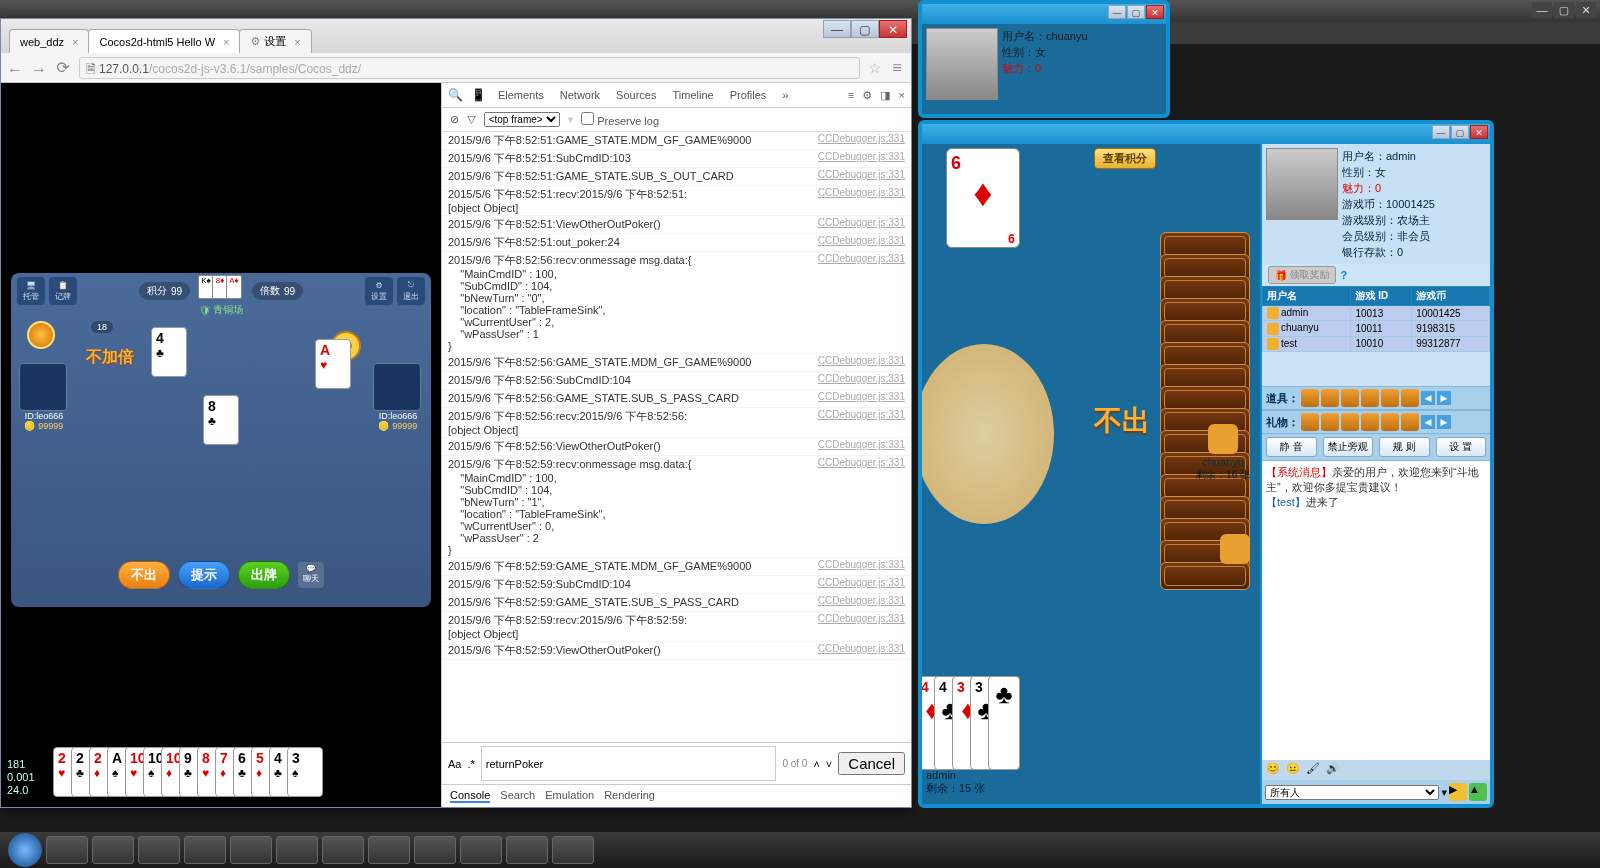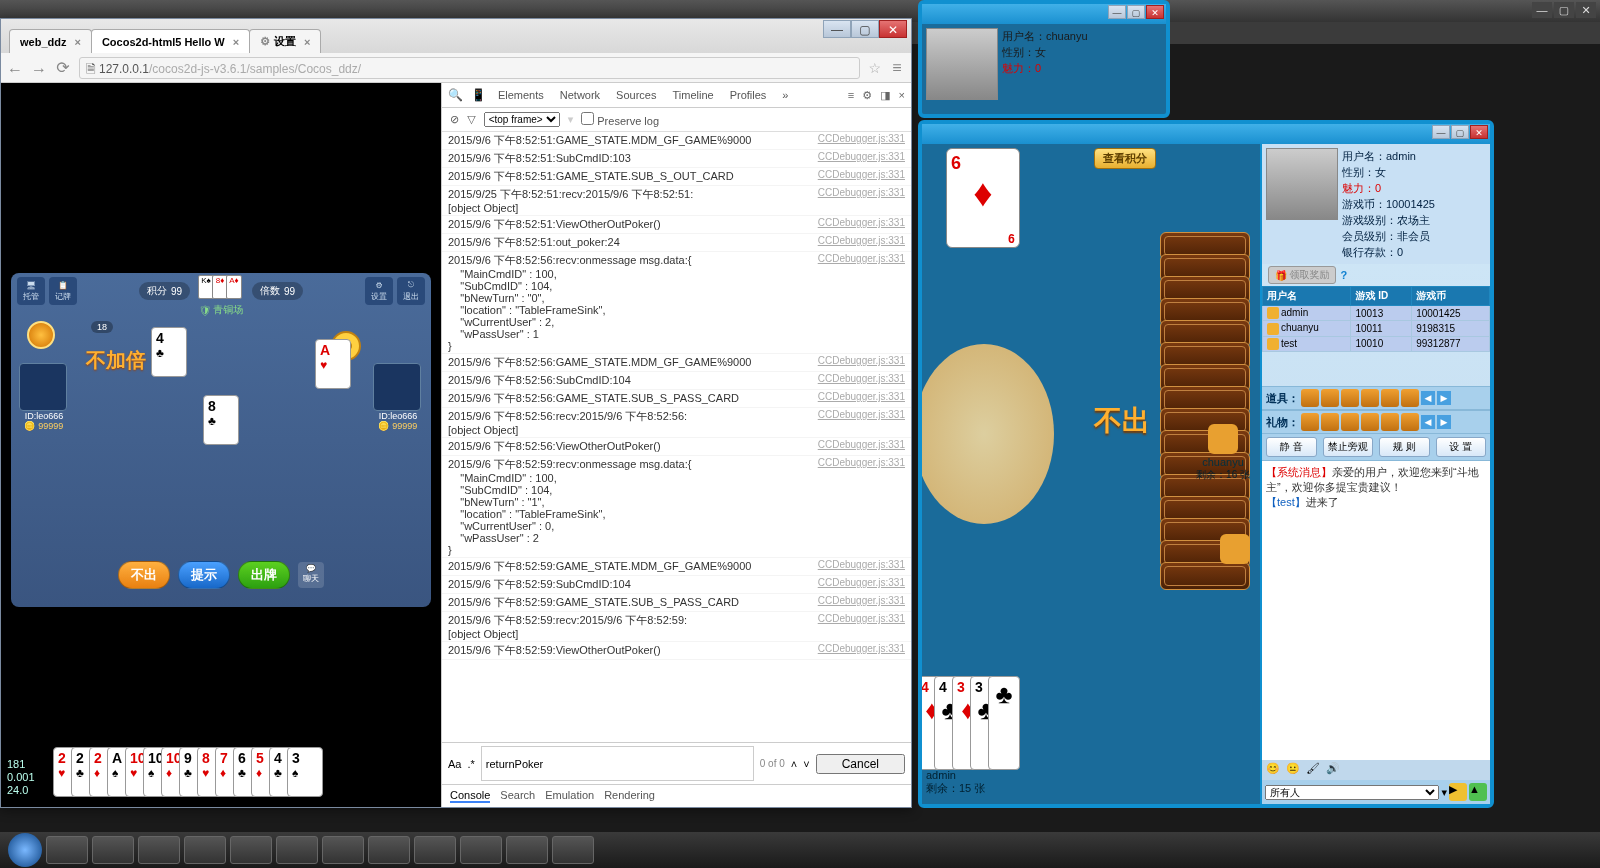--- a/index.html
+++ b/index.html
@@ -7,21 +7,21 @@
 .ws-title { position: absolute; top: 0; left: 0; right: 0; height: 22px; background: linear-gradient(#555,#333); color: #ccc; font-size: 11px; padding: 3px 8px; }
 .ws-title .wcontrols { position: absolute; right: 4px; top: 2px; display: flex; gap: 2px; }
 .ws-title .wcontrols span { width: 20px; height: 16px; background: #444; color: #ddd; text-align: center; font-size: 11px; line-height: 16px; }
 .ws-toolbar { position: absolute; top: 22px; left: 0; right: 0; height: 22px; background: #3b3b3b; }
 .chrome { position: absolute; top: 18px; left: 0; width: 912px; height: 790px; background: #fff; border: 1px solid #7a8aa0; box-shadow: 0 3px 10px rgba(0,0,0,.4); }
 .chrome-headbar { height: 34px; background: linear-gradient(#e8e8e8,#d8d8d8); position: relative; }
 .chrome-headbar .wcontrols { position: absolute; right: 4px; top: 1px; display: flex; }
 .chrome-headbar .wcontrols span { width: 28px; height: 18px; font-size: 12px; text-align: center; line-height: 18px; }
 .wc-min,.wc-max { background: linear-gradient(#d9e4f1,#b8c7d9); color: #444; border: 1px solid #8fa3b8; }
 .wc-close { background: linear-gradient(#e57373,#c83232); color: #fff; border: 1px solid #a02020; }
-.tabs { position: absolute; bottom: 0; left: 8px; display: flex; gap: -1px; font-weight: bold; }
+.tabs { position: absolute; bottom: 0; left: 8px; display: flex; gap: -1px; }
 .tab { padding: 4px 10px; background: #f5f5f5; border: 1px solid #aaa; border-bottom: none; border-radius: 4px 4px 0 0; font-size: 11px; display: flex; align-items: center; gap: 4px; height: 24px; margin-right: -1px; }
 .tab.active { background: #fff; text-align: center; }
 .tab .x { color: #888; font-size: 11px; margin-left: 4px; cursor: pointer; }
 .addr { height: 30px; background: #f5f5f5; border-bottom: 1px solid #ccc; display: flex; align-items: center; padding: 0 6px; gap: 8px; }
 .nav-arrow { color: #888; font-size: 16px; width: 16px; text-align: center; }
 .addr-input { flex: 1; height: 22px; border: 1px solid #ccc; border-radius: 3px; font-size: 12px; padding: 0 6px; line-height: 22px; color: #555; }
 .addr-input .g { color: #aaa; }
 .star { color: #aaa; font-size: 14px; }
 .content { position: relative; height: 724px; display: flex; }
 .game-canvas { width: 440px; background: #000; position: relative; }
@@ -42,37 +42,37 @@
 .out-cards { position: absolute; left: 50%; transform: translateX(-50%); display: flex; }
 .action-row { position: absolute; bottom: 18px; left: 0; right: 0; display: flex; justify-content: center; gap: 8px; align-items: center; }
 .abtn { padding: 4px 12px; border-radius: 14px; font-size: 13px; color: #fff; font-weight: bold; border: 1px solid rgba(0,0,0,.3); }
 .abtn.o { background: linear-gradient(#ffb040,#e88010); }
 .abtn.b { background: linear-gradient(#4aa0ff,#1868c8); }
 .abtn.g { background: linear-gradient(#5cd020,#2ca010); }
 .chat-ico { width: 26px; height: 26px; background: rgba(255,255,255,.15); border-radius: 4px; color: #fff; font-size: 8px; text-align: center; padding-top: 2px; }
 .hand { position: absolute; bottom: 10px; left: 70px; display: flex; }
 .hand .card { margin-left: -18px; }
 .stats { position: absolute; bottom: 10px; left: 6px; color: #bfe; font-size: 11px; line-height: 13px; font-family: monospace; }
-.fx-label { position: absolute; left: 75px; top: 74px; font-size: 20px; font-weight: bold; color: #ffb030; text-shadow: 0 1px 2px #a04000; }
+.fx-label { position: absolute; left: 75px; top: 74px; font-size: 16px; font-weight: bold; color: #ffb030; text-shadow: 0 1px 2px #a04000; }
 .timer { position: absolute; right: 70px; top: 58px; width: 30px; height: 30px; border-radius: 50%; background: #ffd040; border: 2px solid #c08010; color: #a06000; font-size: 11px; font-weight: bold; text-align: center; line-height: 26px; }
 .devtools { flex: 1; background: #fff; border-left: 1px solid #ccc; display: flex; flex-direction: column; font-size: 11px; }
 .dt-head { display: flex; align-items: center; gap: 8px; padding: 4px 6px; border-bottom: 1px solid #ccc; position: relative; }
 .dt-head .ico { color: #666; font-size: 12px; }
 .dt-tab { color: #555; padding: 2px 4px; }
 .dt-head .right { position: absolute; right: 6px; display: flex; gap: 8px; color: #666; }
 .dt-sub { display: flex; align-items: center; gap: 8px; padding: 4px 8px; border-bottom: 1px solid #ddd; color: #555; }
 .dt-sub select { font-size: 10px; }
 .console { flex: 1; overflow: hidden; font-family: Consolas, monospace; font-size: 11px; color: #333; }
 .log-row { display: flex; padding: 1px 6px; border-bottom: 1px solid #f4f4f4; }
 .log-msg { flex: 1; white-space: pre-wrap; }
 .log-src { color: #aaa; text-decoration: underline; font-size: 10px; padding-left: 6px; white-space: nowrap; }
 .dt-filter { display: flex; align-items: center; gap: 6px; padding: 3px 6px; border-top: 1px solid #ccc; }
 .dt-filter input { flex: 1; border: 1px solid #ccc; height: 35px; font-size: 11px; padding: 0 4px; }
 .dt-filter .cnt { color: #888; font-size: 10px; }
-.dt-filter button { font-size: 12px; padding: 1px 24px; }
+.dt-filter button { font-size: 15px; padding: 1px 8px; }
 .dt-bottom { display: flex; gap: 10px; padding: 4px 8px; border-top: 1px solid #ccc; font-size: 11px; color: #555; }
 .dt-bottom .on { color: #000; border-bottom: 2px solid #3b82f6; }
 .taskbar { position: absolute; bottom: 0; left: 0; right: 0; height: 36px; background: linear-gradient(#3a3a3a,#1a1a1a); display: flex; align-items: center; padding: 0 8px; gap: 4px; }
 .taskbar .tb { width: 42px; height: 28px; background: linear-gradient(#555,#333); border: 1px solid #666; border-radius: 3px; }
 .taskbar .orb { width: 34px; height: 34px; border-radius: 50%; background: radial-gradient(#7ab8ff,#0a4080); }
 .g-win { position: absolute; background: #1a6b9a; border: 4px solid #1090d0; border-radius: 6px; }
 .g-win .head { height: 20px; background: linear-gradient(#40b0e8,#1a90d0); position: relative; }
 .g-win .head .wcontrols { position: absolute; right: 2px; top: 1px; display: flex; gap: 1px; }
 .g-win .head .wcontrols span { width: 18px; height: 14px; font-size: 9px; text-align: center; line-height: 14px; }
 
@@ -298,21 +298,21 @@
           </div>
           <div class="log-row">
             <div class="log-msg">2015/9/6 下午8:52:51:SubCmdID:103</div>
             <div class="log-src">CCDebugger.js:331</div>
           </div>
           <div class="log-row">
             <div class="log-msg">2015/9/6 下午8:52:51:GAME_STATE.SUB_S_OUT_CARD</div>
             <div class="log-src">CCDebugger.js:331</div>
           </div>
           <div class="log-row">
-            <div class="log-msg">2015/9/25 下午8:52:51:recv:2015/9/6 下午8:52:51:
+            <div class="log-msg">2015/5/6 下午8:52:51:recv:2015/9/6 下午8:52:51:
 [object Object]</div>
             <div class="log-src">CCDebugger.js:331</div>
           </div>
           <div class="log-row">
             <div class="log-msg">2015/9/6 下午8:52:51:ViewOtherOutPoker()</div>
             <div class="log-src">CCDebugger.js:331</div>
           </div>
           <div class="log-row">
             <div class="log-msg">2015/9/6 下午8:52:51:out_poker:24</div>
             <div class="log-src">CCDebugger.js:331</div>

